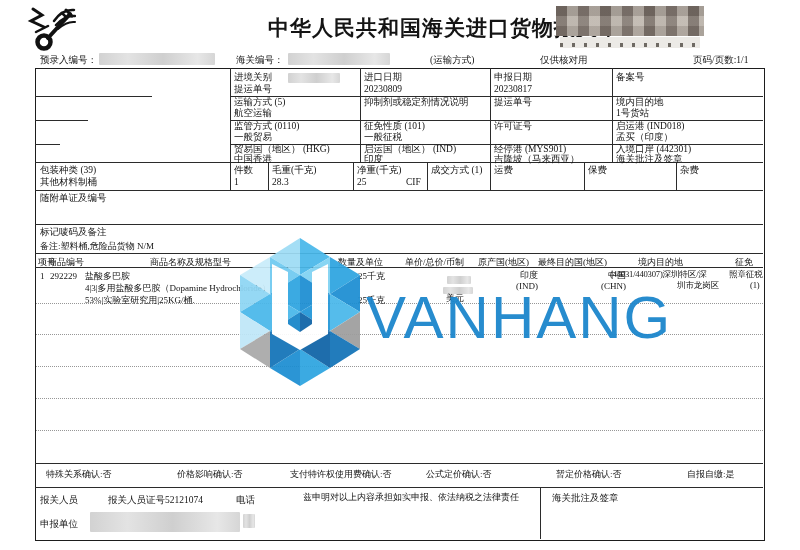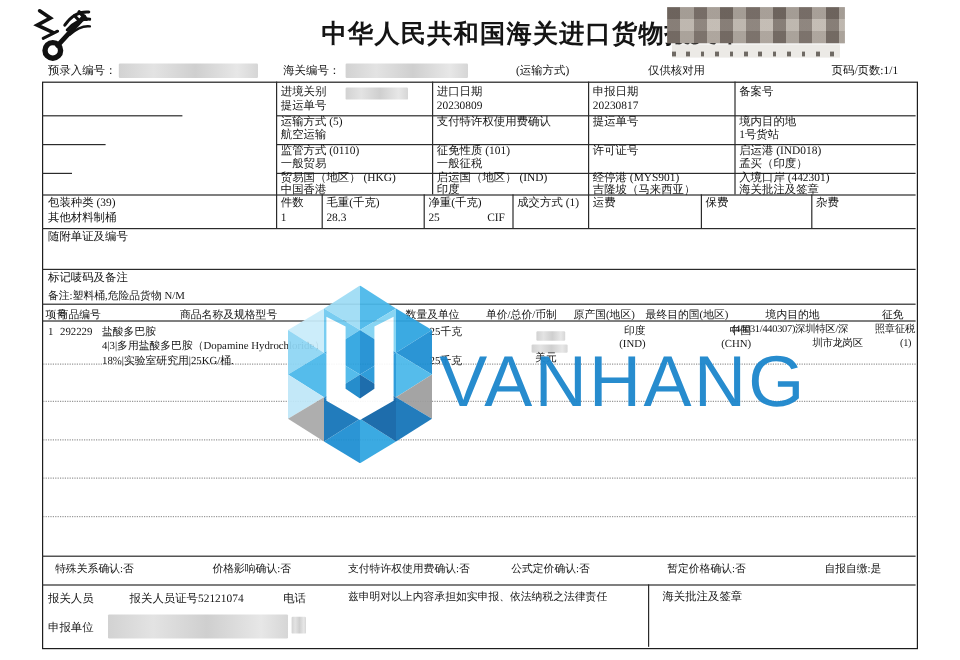--- a/index.html
+++ b/index.html
@@ -97,21 +97,21 @@
   <div class="blur" style="left:288px;top:73px;width:52px;height:10px"></div>
   <div class="t z2" style="left:234px;top:84px">提运单号</div>
   <div class="t z2" style="left:364px;top:72px">进口日期</div>
   <div class="t z2" style="left:364px;top:84px">20230809</div>
   <div class="t z2" style="left:494px;top:72px">申报日期</div>
   <div class="t z2" style="left:494px;top:84px">20230817</div>
   <div class="t z2" style="left:616px;top:72px">备案号</div>
 
   <div class="t z2" style="left:234px;top:97px">运输方式 (5)</div>
   <div class="t z2" style="left:234px;top:108px">航空运输</div>
-  <div class="t z2" style="left:364px;top:97px">支付特许权使用费确认</div>
+  <div class="t z2" style="left:364px;top:97px">抑制剂或稳定剂情况说明</div>
   <div class="t z2" style="left:494px;top:97px">提运单号</div>
   <div class="t z2" style="left:616px;top:97px">境内目的地</div>
   <div class="t z2" style="left:616px;top:108px">1号货站</div>
 
   <div class="t z2" style="left:234px;top:121px">监管方式 (0110)</div>
   <div class="t z2" style="left:234px;top:132px">一般贸易</div>
   <div class="t z2" style="left:364px;top:121px">征免性质 (101)</div>
   <div class="t z2" style="left:364px;top:132px">一般征税</div>
   <div class="t z2" style="left:494px;top:121px">许可证号</div>
   <div class="t z2" style="left:616px;top:121px">启运港 (IND018)</div>
@@ -152,21 +152,21 @@
   <div class="t s9 z2" style="left:405px;top:257px">单价/总价/币制</div>
   <div class="t s9 z2" style="left:478px;top:257px">原产国(地区)</div>
   <div class="t s9 z2" style="left:538px;top:257px">最终目的国(地区)</div>
   <div class="t s9 z2" style="left:638px;top:257px">境内目的地</div>
   <div class="t s9 z2" style="left:735px;top:257px">征免</div>
 
   <div class="t s9 z2" style="left:40px;top:271px">1</div>
   <div class="t s9 z2" style="left:50px;top:271px">292229</div>
   <div class="t s9 z2" style="left:85px;top:271px">盐酸多巴胺</div>
   <div class="t s9 z2" style="left:85px;top:283px">4|3|多用盐酸多巴胺（Dopamine Hydrochloride）</div>
-  <div class="t s9 z2" style="left:85px;top:295px">18%|实验室研究用|25KG/桶.</div>
+  <div class="t s9 z2" style="left:85px;top:295px">53%|实验室研究用|25KG/桶.</div>
   <div class="t s9 z2" style="left:358px;top:271px">25千克</div>
   <div class="t s9 z2" style="left:358px;top:295px">25千克</div>
   <div class="blur" style="left:447px;top:276px;width:24px;height:8px"></div>
   <div class="blur" style="left:443px;top:287px;width:30px;height:7px"></div>
   <div class="t s9 z2" style="left:446px;top:293px">美元</div>
   <div class="t s9 z2" style="left:480px;top:270px;width:58px;text-align:right">印度</div>
   <div class="t s9 z2" style="left:480px;top:281px;width:58px;text-align:right">(IND)</div>
   <div class="t s9 z2" style="left:570px;top:270px;width:56px;text-align:right">中国</div>
   <div class="t s9 z2" style="left:570px;top:281px;width:56px;text-align:right">(CHN)</div>
   <div class="t s8 z2" style="left:610px;top:270px">(44031/440307)深圳特区/深</div>
@@ -177,21 +177,21 @@
   <div class="t s9 z2" style="left:46px;top:469px">特殊关系确认:否</div>
   <div class="t s9 z2" style="left:177px;top:469px">价格影响确认:否</div>
   <div class="t s9 z2" style="left:290px;top:469px">支付特许权使用费确认:否</div>
   <div class="t s9 z2" style="left:426px;top:469px">公式定价确认:否</div>
   <div class="t s9 z2" style="left:556px;top:469px">暂定价格确认:否</div>
   <div class="t s9 z2" style="left:687px;top:469px">自报自缴:是</div>
 
   <div class="t z2" style="left:40px;top:495px">报关人员</div>
   <div class="t z2" style="left:108px;top:495px">报关人员证号52121074</div>
   <div class="t z2" style="left:236px;top:495px">电话</div>
-  <div class="t s9 z2" style="left:290px;top:492px;width:242px;text-align:left">兹申明对以上内容承担如实申报、依法纳税之法律责任</div>
+  <div class="t s9 z2" style="left:290px;top:492px;width:242px;text-align:center">兹申明对以上内容承担如实申报、依法纳税之法律责任</div>
   <div class="t z2" style="left:40px;top:519px">申报单位</div>
   <div class="blur" style="left:90px;top:512px;width:150px;height:20px"></div>
   <div class="blur" style="left:243px;top:514px;width:12px;height:14px"></div>
   <div class="t z2" style="left:552px;top:493px">海关批注及签章</div>
 
   <svg class="wm" style="left:236px;top:238px;opacity:.93" width="128" height="148" viewBox="0 0 128 148">
     <polygon points="64,0 34,19 64,37" fill="#9edcf5"></polygon>
     <polygon points="64,0 94,19 64,37" fill="#49b8ea"></polygon>
     <polygon points="34,19 4,37 34,56" fill="#c9ecfa"></polygon>
     <polygon points="34,19 64,37 34,56" fill="#6fcaf0"></polygon>

